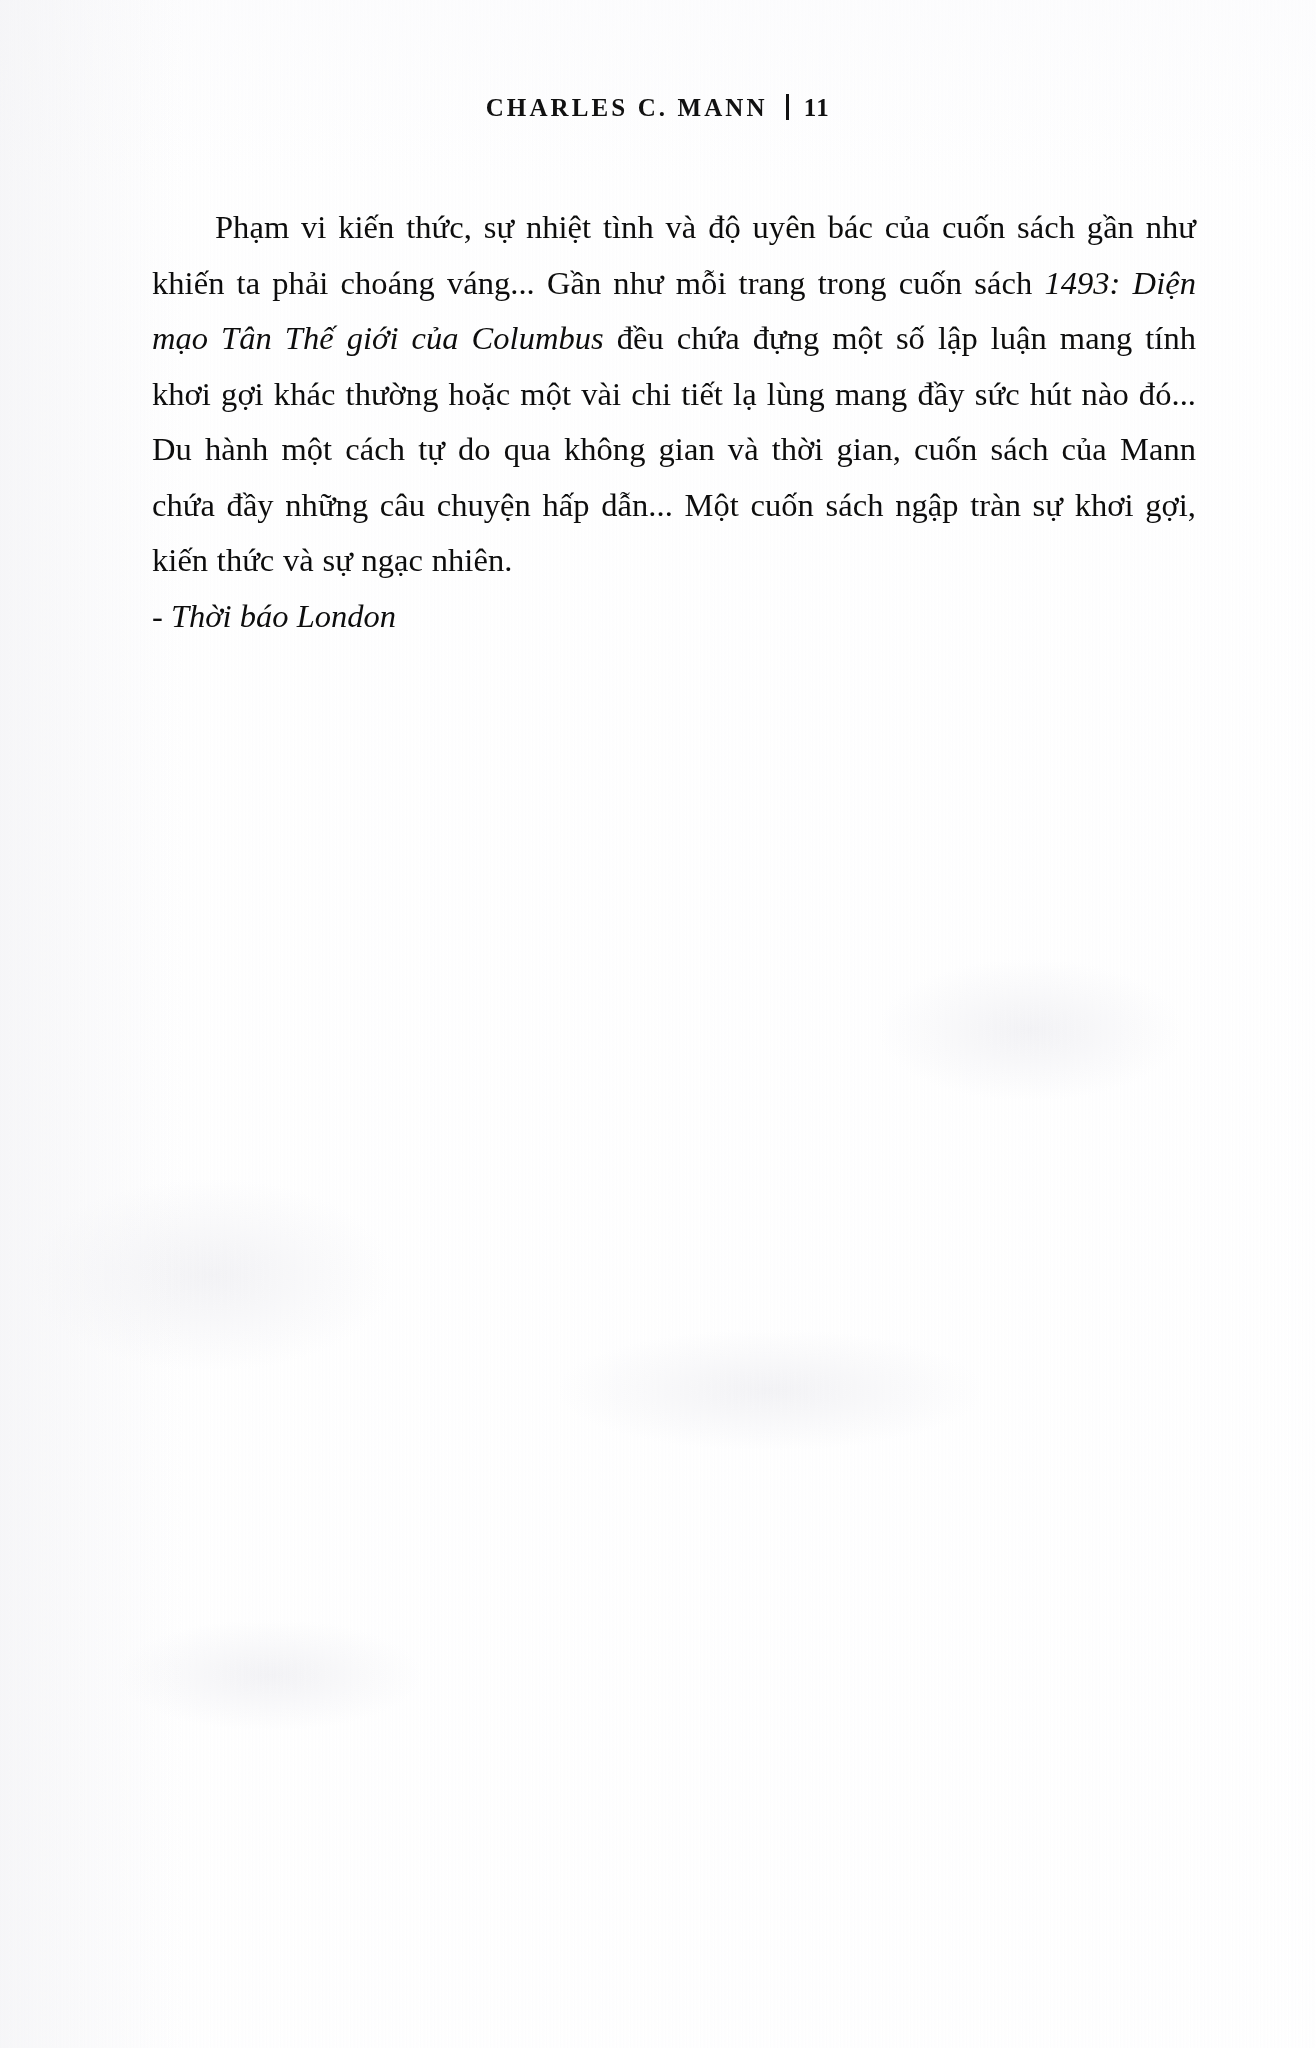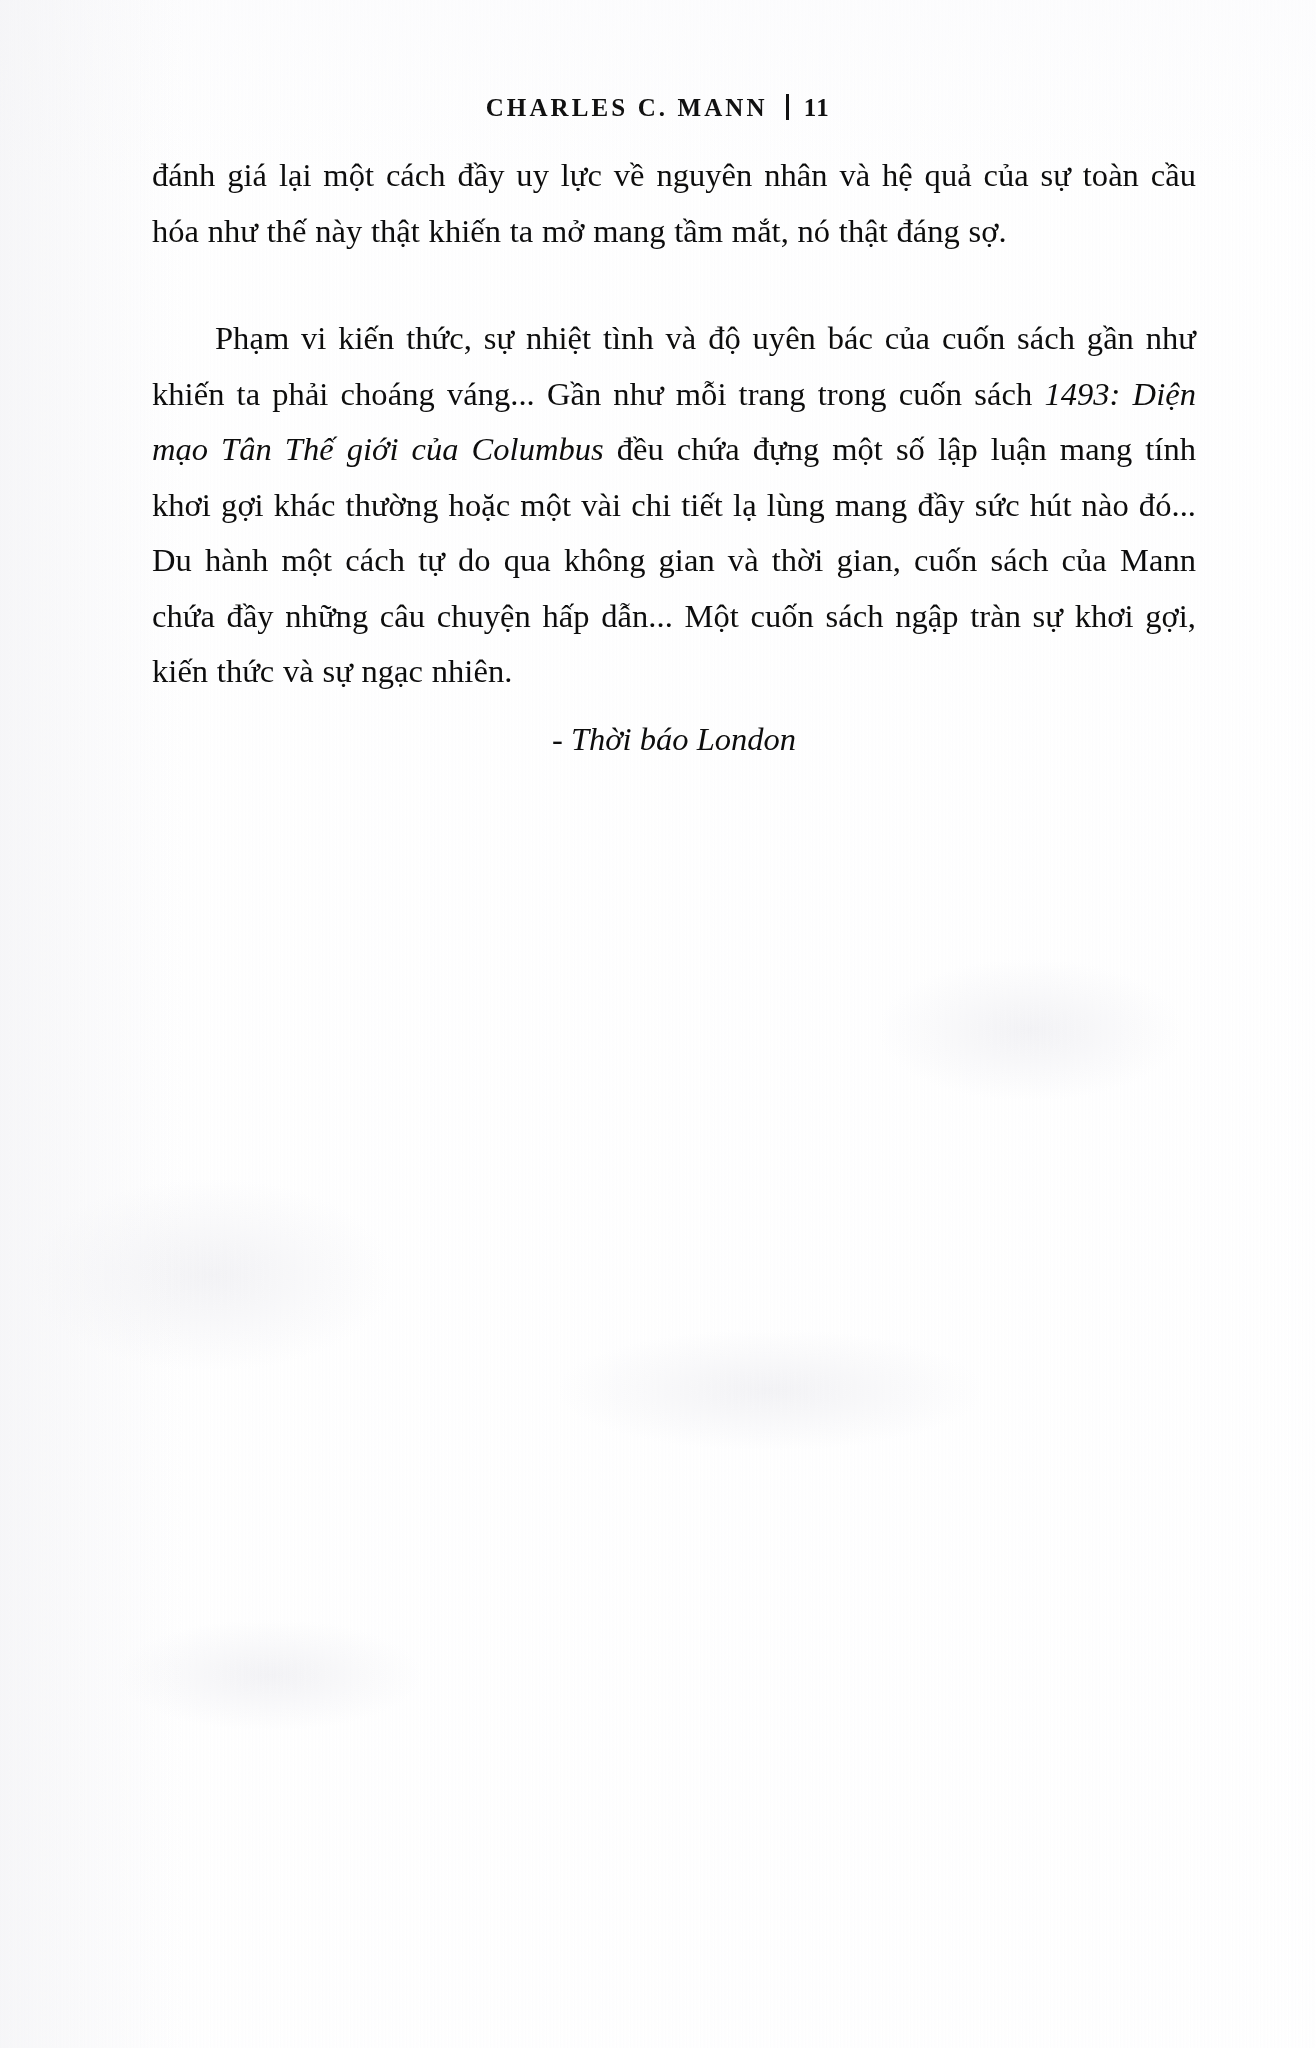--- a/index.html
+++ b/index.html
@@ -102,24 +102,24 @@
   }
   p.body-para::after {
     content: "";
     display: inline-block;
     width: 100%;
   }
   
   p.body-para.no-stretch::after { display: none; }
 
   .attribution {
-    margin: 12px;
+    margin: 0;
     font-size: 32.5px;
     line-height: 55.5px;
-    text-align: center;
+    text-align: left;
     font-style: italic;
   }
   .attribution-indent {
     margin: 0;
     font-size: 32.5px;
     line-height: 55.5px;
     text-align: justify;
     text-indent: 73px;
   }
   .attribution-indent::after {
@@ -141,21 +141,20 @@
 <div class="smudge s4"></div>
 
 <div class="page">
 
   <div class="running-header">
     <span class="hdr-author">CHARLES C. MANN</span><span class="hdr-rule"></span><span class="hdr-page">11</span>
   </div>
 
   <div class="text-block">
 
-    <p class="body-para no-stretch"><span>đánh giá lại một cách đầy uy lực về nguyên nhân và hệ quả của sự toàn cầu hóa như thế này thật khiến ta mở mang tầm mắt, nó thật đáng sợ.</span></p>
 
 
     <div class="gap-md"></div>
 
     <p class="body-para indented no-stretch"><span>Phạm vi kiến thức, sự nhiệt tình và độ uyên bác của cuốn sách gần như khiến ta phải choáng váng... Gần như mỗi trang trong cuốn sách </span><span class="ital">1493: Diện mạo Tân Thế giới của Columbus</span><span> đều chứa đựng một số lập luận mang tính khơi gợi khác thường hoặc một vài chi tiết lạ lùng mang đầy sức hút nào đó... Du hành một cách tự do qua không gian và thời gian, cuốn sách của Mann chứa đầy những câu chuyện hấp dẫn... Một cuốn sách ngập tràn sự khơi gợi, kiến thức và sự ngạc nhiên.</span></p>
 
     <p class="attribution"><span>- Thời báo London</span></p>
 
   </div>
 

